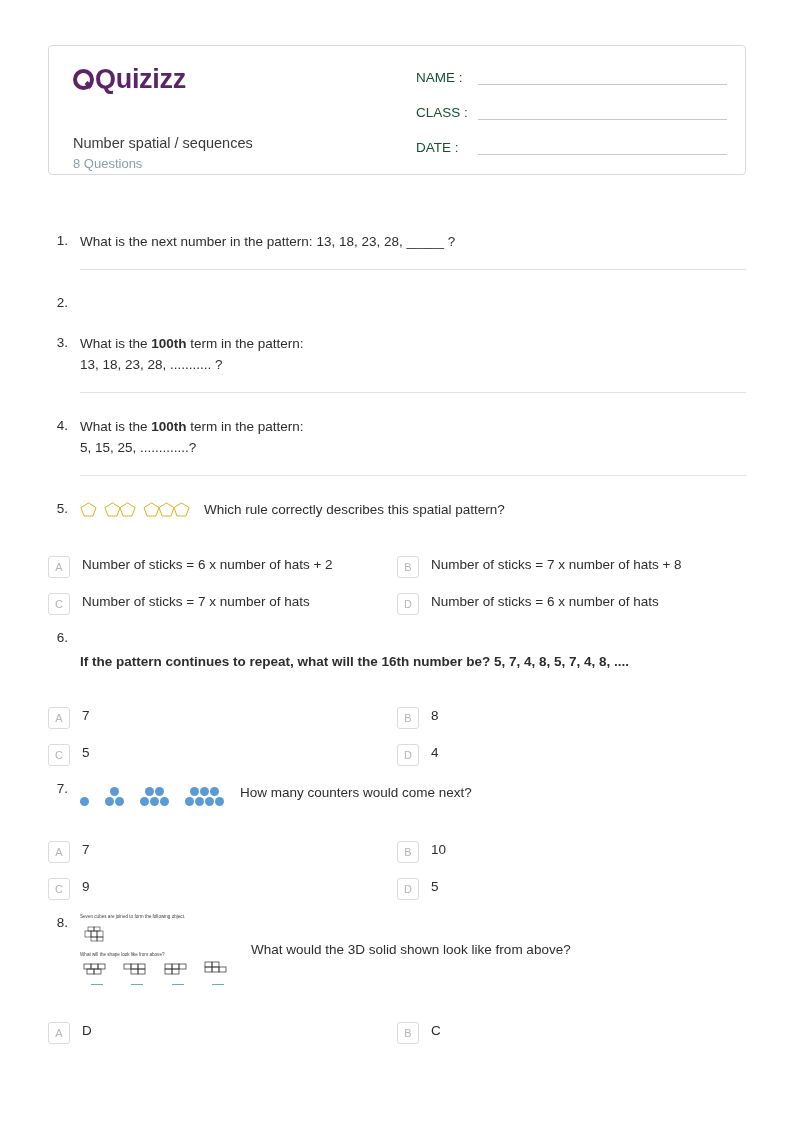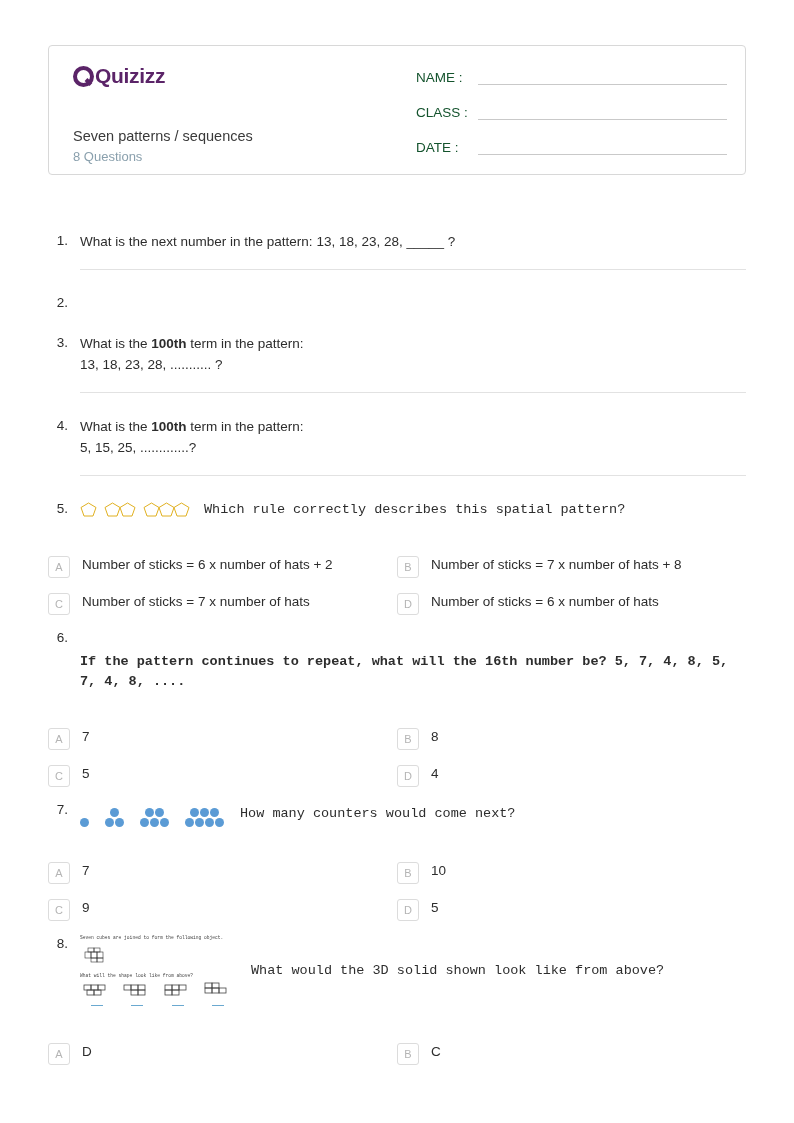--- a/index.html
+++ b/index.html
@@ -59,21 +59,21 @@
   .logo-q::after {
     content: "";
     position: absolute;
     width: 7px;
     height: 4px;
     background: #5b2468;
     right: -2px;
     bottom: -1px;
     transform: rotate(45deg);
   }
-  .logo-text { font-size: 21px; font-weight: bold; color: #5b2468; }
+  .logo-text { font-size: 27px; font-weight: bold; color: #5b2468; }
   .doc-title {
     margin-top: 40px;
     font-size: 14.5px;
     color: #3a3a3a;
   }
   .doc-sub {
     margin-top: 5px;
     font-size: 13px;
     color: #8aa0ad;
   }
@@ -118,21 +118,21 @@
   }
   .q-body {
     flex: 1;
     border-bottom: 1px solid #e2e2e2;
     padding-bottom: 16px;
     font-size: 13.5px;
     line-height: 1.55;
     color: #2d2d2d;
     min-height: 26px;
   }
-  .q-body.noline { border-bottom: none; font-family: Liberation Mono, monospace; }
+  .q-body.noline { border-bottom: none; }
   .q-body.bold { font-weight: bold; margin-top: 23px; }
   .q-inline {
     display: flex;
     align-items: center;
     gap: 16px;
   }
   .spacer-20 { height: 20px; }
 
   
   .options {
@@ -218,21 +218,21 @@
 <body>
 
 <div class="page">
 
   <div class="header">
     <div class="header-left">
       <div class="logo">
         <span class="logo-q"></span>
           <span class="logo-text">Quizizz</span>
       </div>
-      <div class="doc-title">Seven patterns / sequences</div>
+      <div class="doc-title">Number spatial / sequences</div>
       <div class="doc-sub">8 Questions</div>
     </div>
     <div class="header-right">
       <div class="field-row">
         <span class="field-label">NAME :</span>
         <span class="field-line"></span>
       </div>
       <div class="field-row">
         <span class="field-label">CLASS :</span>
         <span class="field-line"></span>

